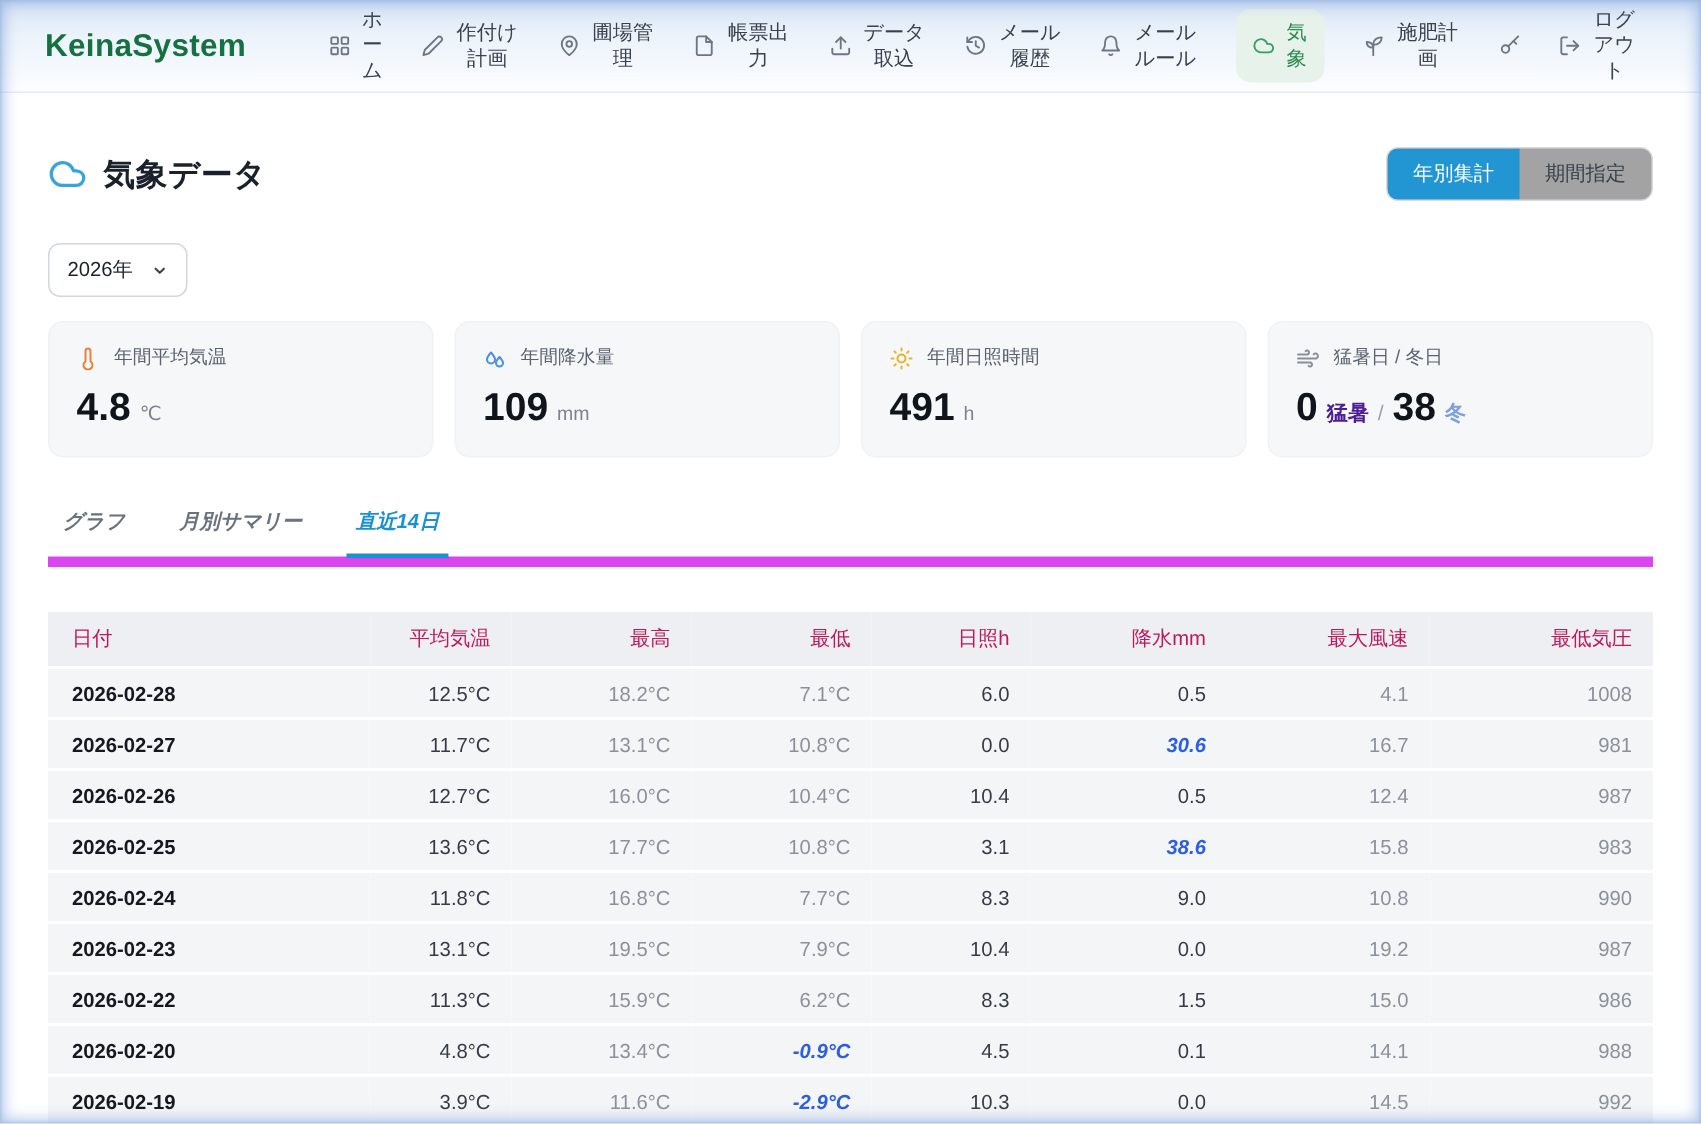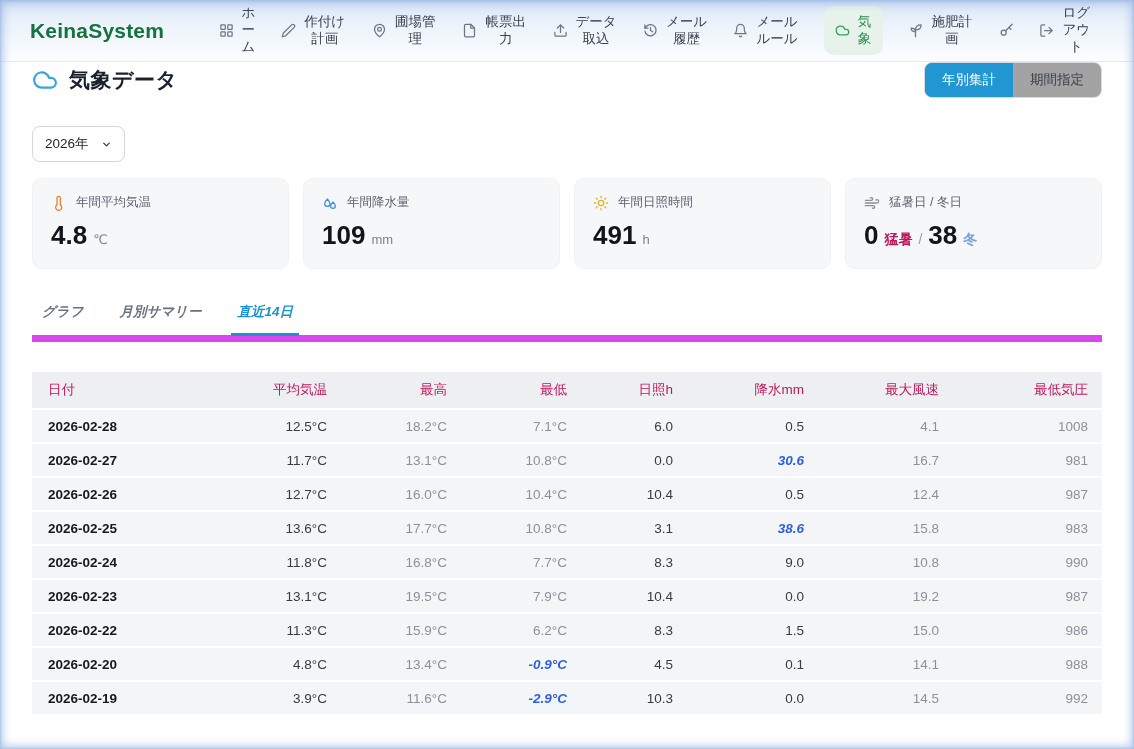--- a/index.html
+++ b/index.html
@@ -19,42 +19,42 @@
   .nav-items { flex:1; display:flex; justify-content:space-around; align-items:center; margin-left:42px; }
   .nav-item { display:flex; align-items:center; gap:7px; font-size:13.5px; color:#3a424e; cursor:pointer; }
   .nav-item svg { width:15px; height:15px; stroke:#6e7683; flex:0 0 auto; }
   .nav-item .lbl { text-align:center; line-height:1.25; }
   .lbl.w1 { width:15px; } .lbl.w2 { width:30px; } .lbl.w3 { width:43px; }
   .nav-item.active { background:#e6f2ea; border-radius:10px; padding:8px 11px; color:#2c8a50; }
   .nav-item.active svg { stroke:#34a061; }
 
   
   main { padding:0 32px; }
-  .title-row { display:flex; align-items:center; }
+  .title-row { display:flex; align-items:center; margin-top:36px; }
   .title-row svg { width:26px; height:26px; stroke:#38a4da; margin-right:11px; }
   h1 { font-size:21px; font-weight:bold; color:#1a202c; letter-spacing:.5px; }
   .toggle { margin-left:auto; display:flex; border:1px solid #d7dbe1; border-radius:8px;
     overflow:hidden; background:#a3a3a3; font-size:13.5px; }
   .seg { padding:8px 17px; cursor:pointer; color:#39414c; }
   .seg.on { background:#2196d3; color:#fff; }
 
   .year-select { margin-top:28px; display:inline-flex; align-items:center; gap:12px;
     border:1px solid #d2d7dd; border-radius:8px; padding:8px 12px; background:#fff;
     font-size:13.5px; color:#1c222b; cursor:pointer; }
   .year-select svg { width:11px; height:11px; stroke:#3a424e; }
 
   
   .cards { display:flex; gap:14px; margin-top:16px; }
   .card { flex:1; background:#f6f7f8; border:1px solid #f0f1f3; border-radius:10px; padding:15px 18px 17px;text-align:center; }
   .card-label { display:flex; align-items:center; gap:9px; font-size:12.5px; color:#5a6270; }
   .card-label svg { width:16px; height:16px; }
   .card-value { margin-top:9px; display:flex; align-items:baseline; gap:6px; }
   .val { font-size:26px; font-weight:bold; color:#10151c; }
   .unit { font-size:13px; color:#7d838d; }
-  .hot { font-size:14px; color:#be185d; font-weight:bold; }
+  .hot { font-size:14px; color:#4c1d95; font-weight:bold; }
   .cold { font-size:14px; color:#7b9fe0; font-weight:bold; }
   .vsep { font-size:14px; color:#9aa0a9; }
   .i-thermo { stroke:#e8823b; } .i-drops { stroke:#4a8fe0; }
   .i-sun { stroke:#e5b428; } .i-wind { stroke:#8a9099; }
 
   
   .tabs { display:flex; gap:32px; margin-top:24px; border-bottom:7px solid #d946ef; padding:0 8px;font-style:italic; }
   .tab { position:relative; padding:10px 2px 14px; font-size:13.5px; font-weight:bold; color:#6a7280; cursor:pointer; }
   .tab.active { color:#1b92cf; }
   .tab.active::after { content:''; position:absolute; left:-4px; right:-4px; bottom:-1px; height:3px; background:#1b92cf; }

